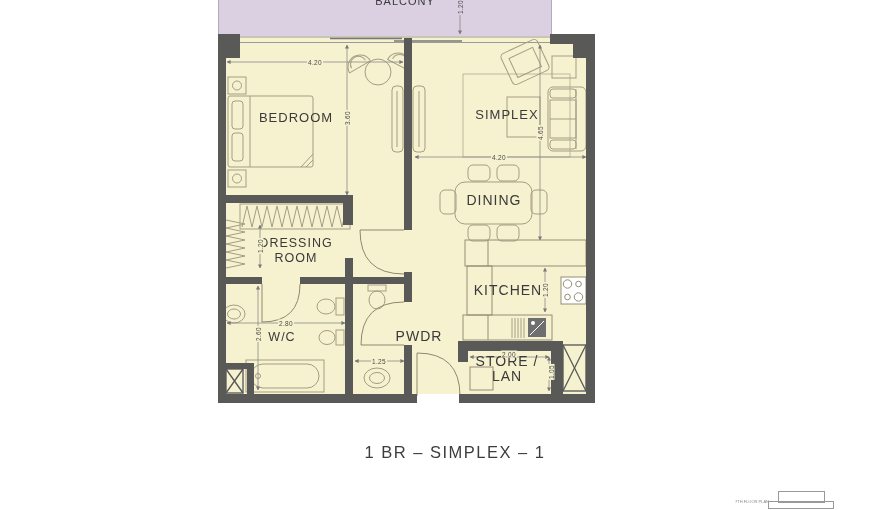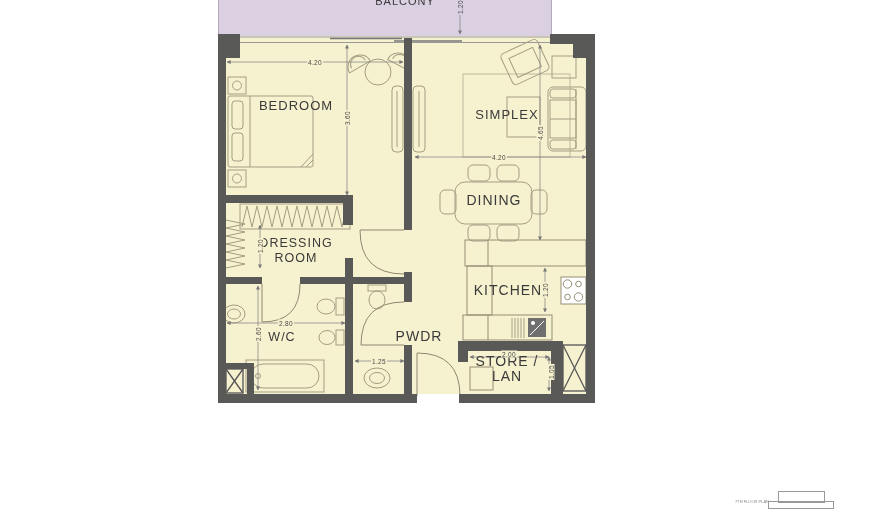--- a/index.html
+++ b/index.html
@@ -237,21 +237,21 @@
         <line x1="40" y1="286" x2="40" y2="390" marker-start="url(#ar)" marker-end="url(#ar)"></line>
         <line x1="137" y1="361" x2="186" y2="361" marker-start="url(#ar)" marker-end="url(#ar)"></line>
         <line x1="252" y1="357" x2="331" y2="357" marker-start="url(#ar)" marker-end="url(#ar)"></line>
         <line x1="331" y1="357" x2="331" y2="391" marker-start="url(#ar)" marker-end="url(#ar)"></line>
         <line x1="42" y1="225" x2="42" y2="268" marker-start="url(#ar)" marker-end="url(#ar)"></line>
         <line x1="242" y1="4" x2="242" y2="34" marker-start="url(#ar)" marker-end="url(#ar)"></line>
       </g>
     </svg>
 
     <span class="rlabel fs11s" style="left:187px;top:1px;">BALCONY</span>
-    <span class="rlabel fs13" style="left:78px;top:105px;">BEDROOM</span>
+    <span class="rlabel fs13" style="left:78px;top:117px;">BEDROOM</span>
     <span class="rlabel fs13" style="left:289px;top:114px;">SIMPLEX</span>
     <span class="rlabel fs11" style="left:276px;top:200px;">DINING</span>
     <span class="rlabel fs11" style="left:290px;top:290px;">KITCHEN</span>
     <span class="rlabel fs12" style="left:78px;top:251px;">DRESSING
 ROOM</span>
     <span class="rlabel fs12" style="left:64px;top:337px;">W/C</span>
     <span class="rlabel fs11" style="left:160px;top:336px;margin-left:41px;">PWDR</span>
     <span class="rlabel fs11" style="left:289px;top:369px;">STORE /
 LAN</span>
 
@@ -262,19 +262,20 @@
     <span class="dlabel v" style="left:327px;top:290px;">1.20</span>
     <span class="dlabel" style="left:68px;top:323px;">2.80</span>
     <span class="dlabel v" style="left:40px;top:334px;">2.60</span>
     <span class="dlabel" style="left:161px;top:361px;">1.25</span>
     <span class="dlabel" style="left:291px;top:354px;">2.00</span>
     <span class="dlabel v" style="left:333px;top:372px;">1.05</span>
     <span class="dlabel v" style="left:42px;top:246px;">1.20</span>
     <span class="dlabel v balc" style="left:242px;top:7px;">1.20</span>
   </div>
 
+  <div class="title">1 BR – SIMPLEX – 1</div>
 
   <div class="keyplan">
     <span class="kp-caption">7TH FLOOR PLAN</span>
     <div class="kp-top"></div>
     <div class="kp-bottom"></div>
   </div>
 </div>
 
 </body></html>

